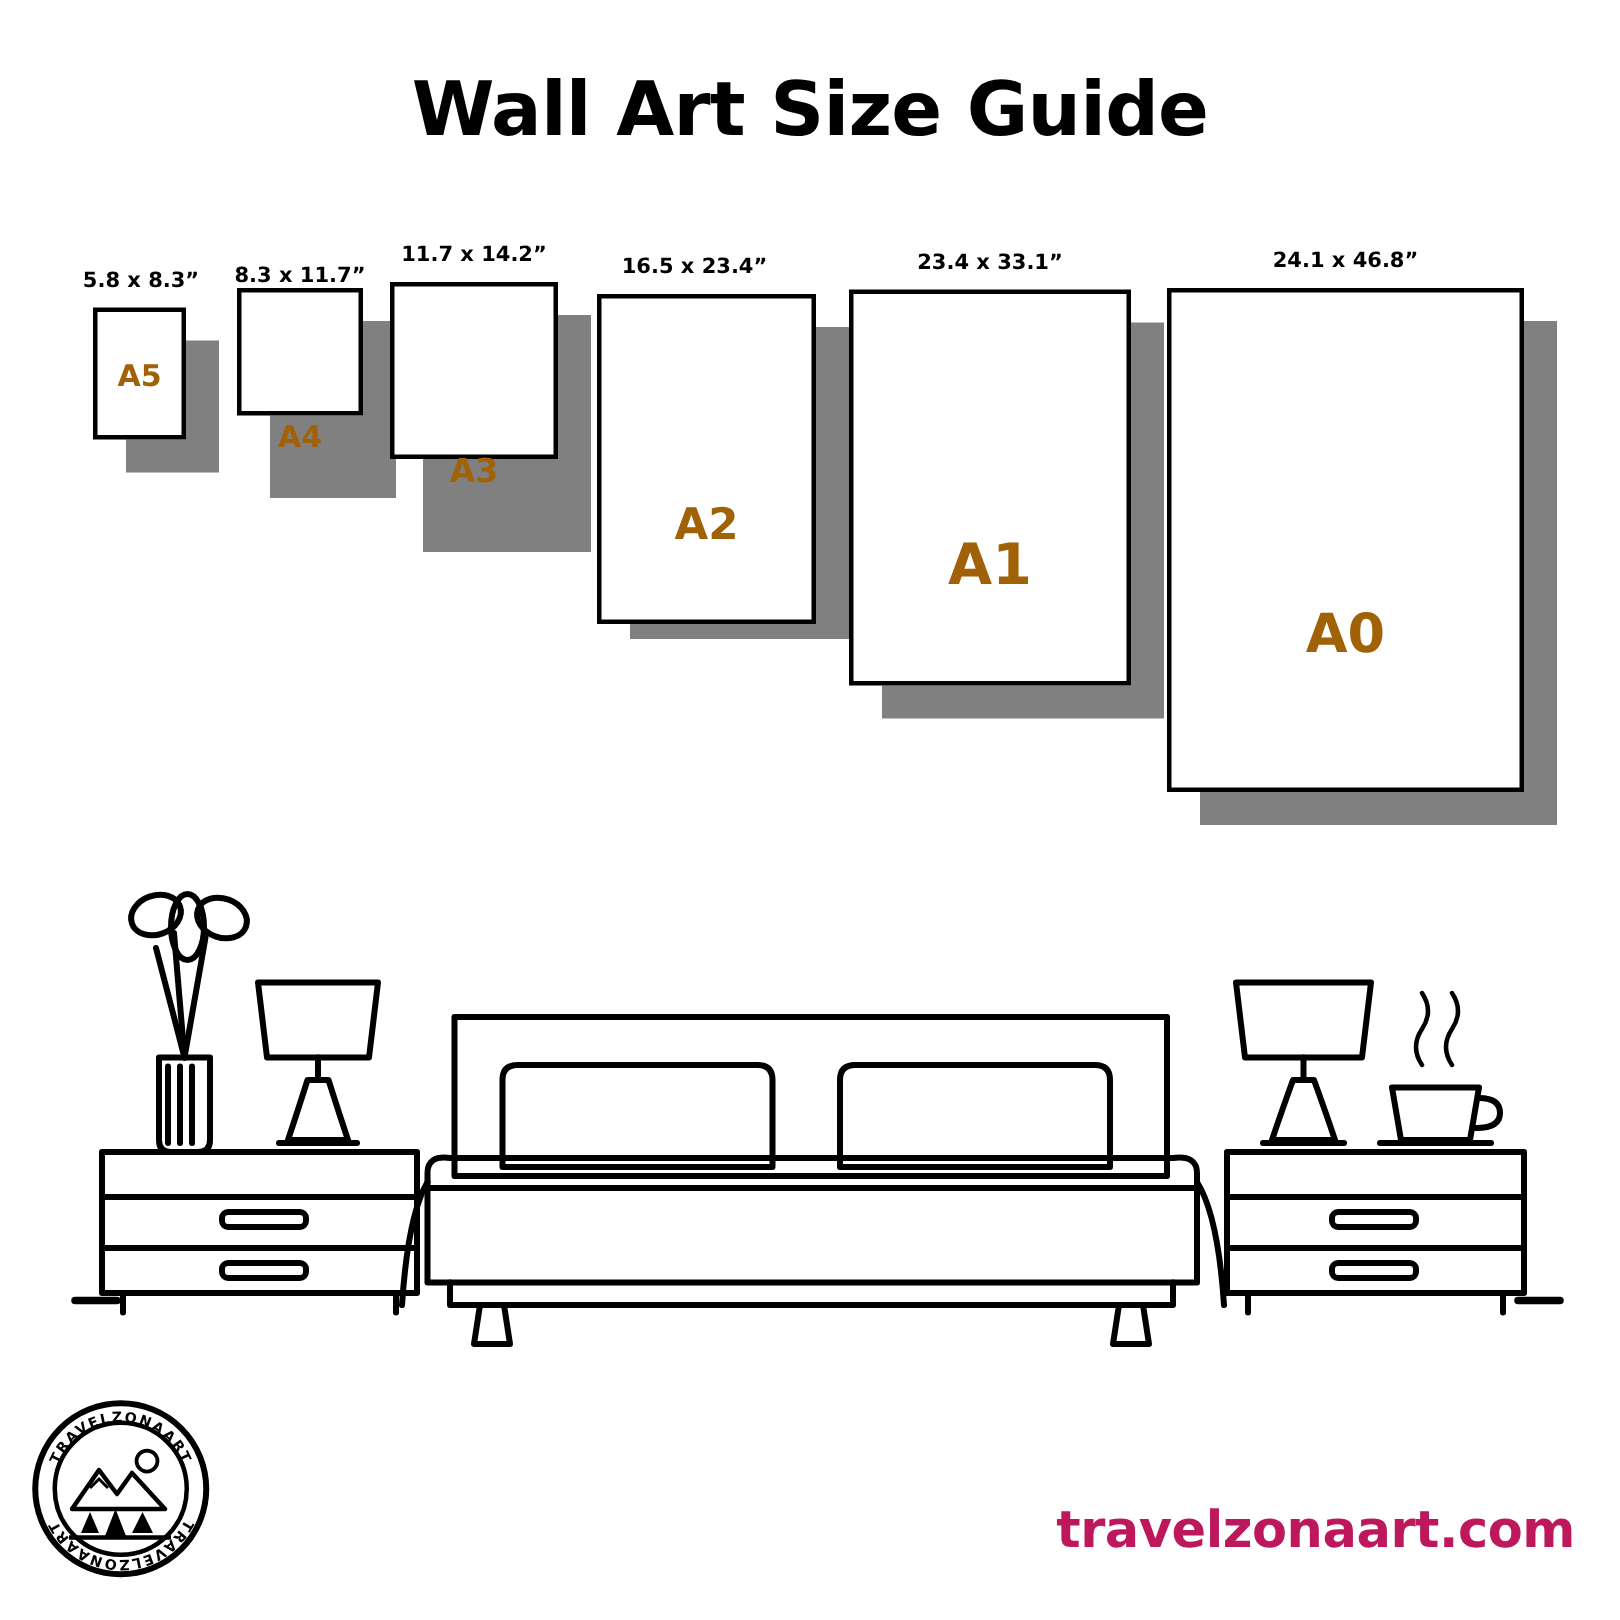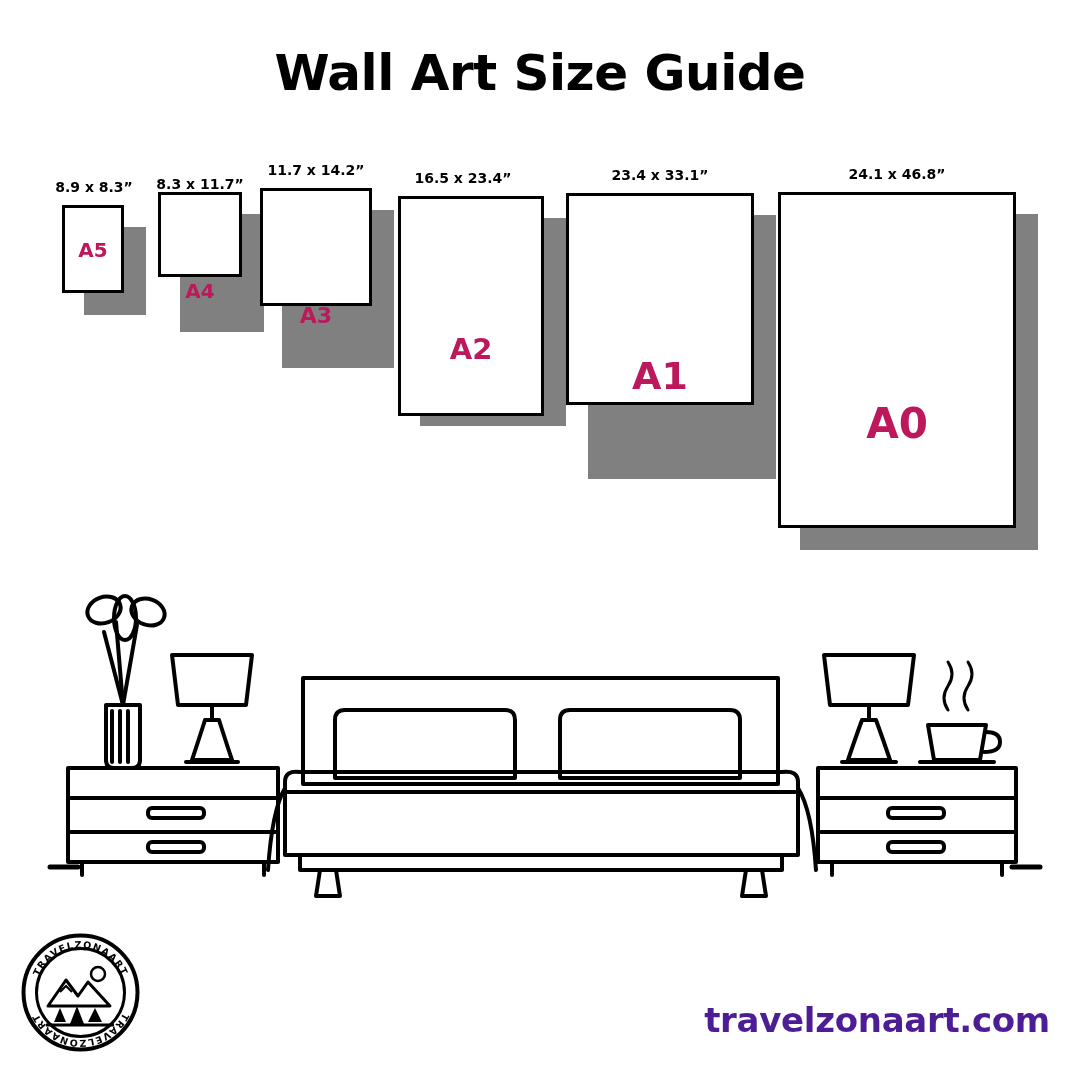--- a/index.html
+++ b/index.html
@@ -57,21 +57,21 @@
     background: #ffffff;
     border: 3px solid #000000;
     box-sizing: border-box;
   }
   .frame-label {
     position: absolute;
     width: 100%;
     text-align: center;
     font-size: 26px;
     font-weight: bold;
-    color: #be185d;
+    color: #a16207;
     transform: translateY(-50%);
   }
 
   
   #bedroom {
     position: absolute;
     left: 0;
     top: 570px;
     width: 1080px;
     height: 340px;
@@ -84,32 +84,32 @@
     top: 930px;
     width: 125px;
     height: 125px;
   }
   #website {
     position: absolute;
     right: 30px;
     top: 1000px;
     font-size: 34px;
     font-weight: bold;
-    color: #4c1d95;
+    color: #be185d;
     letter-spacing: -0.3px;
   }
 </style>
 </head>
 <body>
 
 <div id="title">Wall Art Size Guide</div>
 
 <div id="size-chart">
     <div class="frame-group" style="left: 0px; top: 0px;">
-      <div class="frame-dims" style="left: 55px; width: 78px; top: 19px;">8.9 x 8.3”</div>
+      <div class="frame-dims" style="left: 55px; width: 78px; top: 19px;">5.8 x 8.3”</div>
       <div class="frame-shadow" style="left: 84px; top: 67px; width: 62px; height: 88px; background: rgb(128, 128, 128);"></div>
       <div class="frame-box" style="left: 62px; top: 45px; width: 62px; height: 88px; background: rgb(255, 255, 255); border-color: rgb(0, 0, 0);">
         <div class="frame-label" style="top: 42px; font-size: 20px;">A5</div>
       </div>
     </div>
     <div class="frame-group" style="left: 0px; top: 0px;">
       <div class="frame-dims" style="left: 152px; width: 96px; top: 16px;">8.3 x 11.7”</div>
       <div class="frame-shadow" style="left: 180px; top: 54px; width: 84px; height: 118px; background: rgb(128, 128, 128);"></div>
       <div class="frame-box" style="left: 158px; top: 32px; width: 84px; height: 85px; background: rgb(255, 255, 255); border-color: rgb(0, 0, 0);">
         <div class="frame-label" style="top: 96px; font-size: 20px;">A4</div>
@@ -125,29 +125,29 @@
     <div class="frame-group" style="left: 0px; top: 0px;">
       <div class="frame-dims" style="left: 388px; width: 150px; top: 10px;">16.5 x 23.4”</div>
       <div class="frame-shadow" style="left: 420px; top: 58px; width: 146px; height: 208px; background: rgb(128, 128, 128);"></div>
       <div class="frame-box" style="left: 398px; top: 36px; width: 146px; height: 220px; background: rgb(255, 255, 255); border-color: rgb(0, 0, 0);">
         <div class="frame-label" style="top: 150px; font-size: 29px;">A2</div>
       </div>
     </div>
     <div class="frame-group" style="left: 0px; top: 0px;">
       <div class="frame-dims" style="left: 562px; width: 196px; top: 7px;">23.4 x 33.1”</div>
       <div class="frame-shadow" style="left: 588px; top: 55px; width: 188px; height: 264px; background: rgb(128, 128, 128);"></div>
-      <div class="frame-box" style="left: 566px; top: 33px; width: 188px; height: 212px; background: rgb(255, 255, 255); border-color: rgb(0, 0, 0);">
+      <div class="frame-box" style="left: 566px; top: 33px; width: 188px; height: 264px; background: rgb(255, 255, 255); border-color: rgb(0, 0, 0);">
         <div class="frame-label" style="top: 180px; font-size: 38px;">A1</div>
       </div>
     </div>
     <div class="frame-group" style="left: 0px; top: 0px;">
       <div class="frame-dims" style="left: 776px; width: 242px; top: 6px;">24.1 x 46.8”</div>
       <div class="frame-shadow" style="left: 800px; top: 54px; width: 238px; height: 336px; background: rgb(128, 128, 128);"></div>
       <div class="frame-box" style="left: 778px; top: 32px; width: 238px; height: 336px; background: rgb(255, 255, 255); border-color: rgb(0, 0, 0);">
-        <div class="frame-label" style="top: 228px; font-size: 42px;">A0</div>
+        <div class="frame-label" style="top: 228px; font-size: 36px;">A0</div>
       </div>
     </div>
   </div>
 
 <div id="bedroom">
 <svg width="1080" height="340" viewBox="0 0 1080 340" xmlns="http://www.w3.org/2000/svg">
   <g fill="none" stroke="#000" stroke-width="4" stroke-linejoin="round" stroke-linecap="round">
 
     <line x1="50" y1="297" x2="78" y2="297" stroke-width="5"></line>
 

